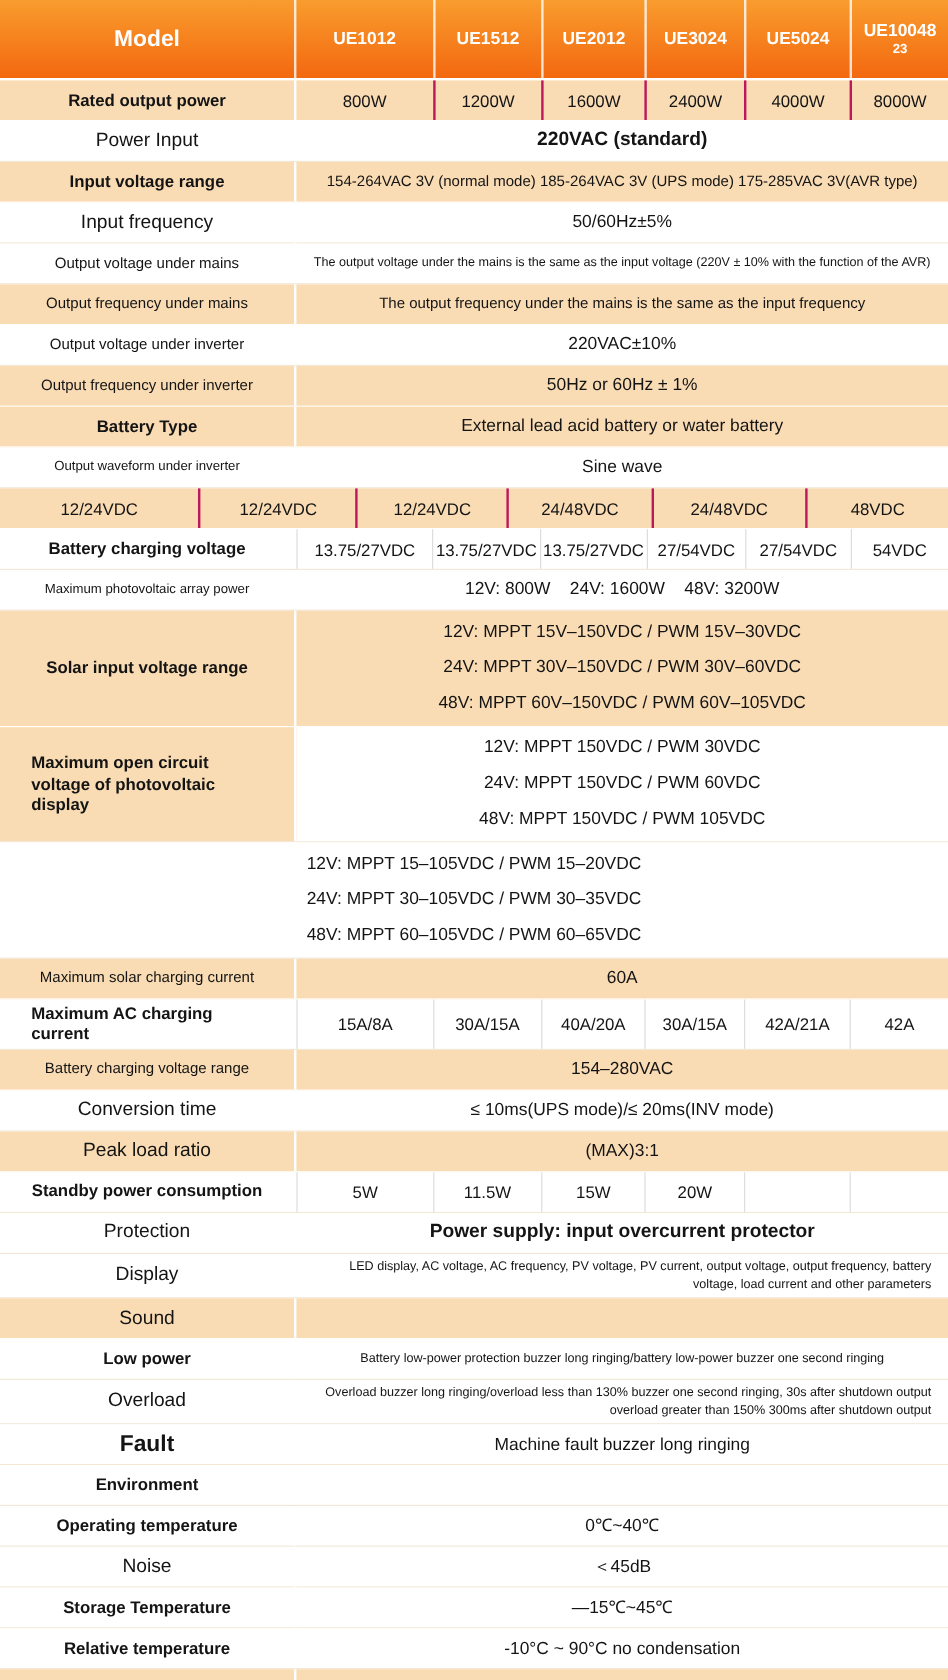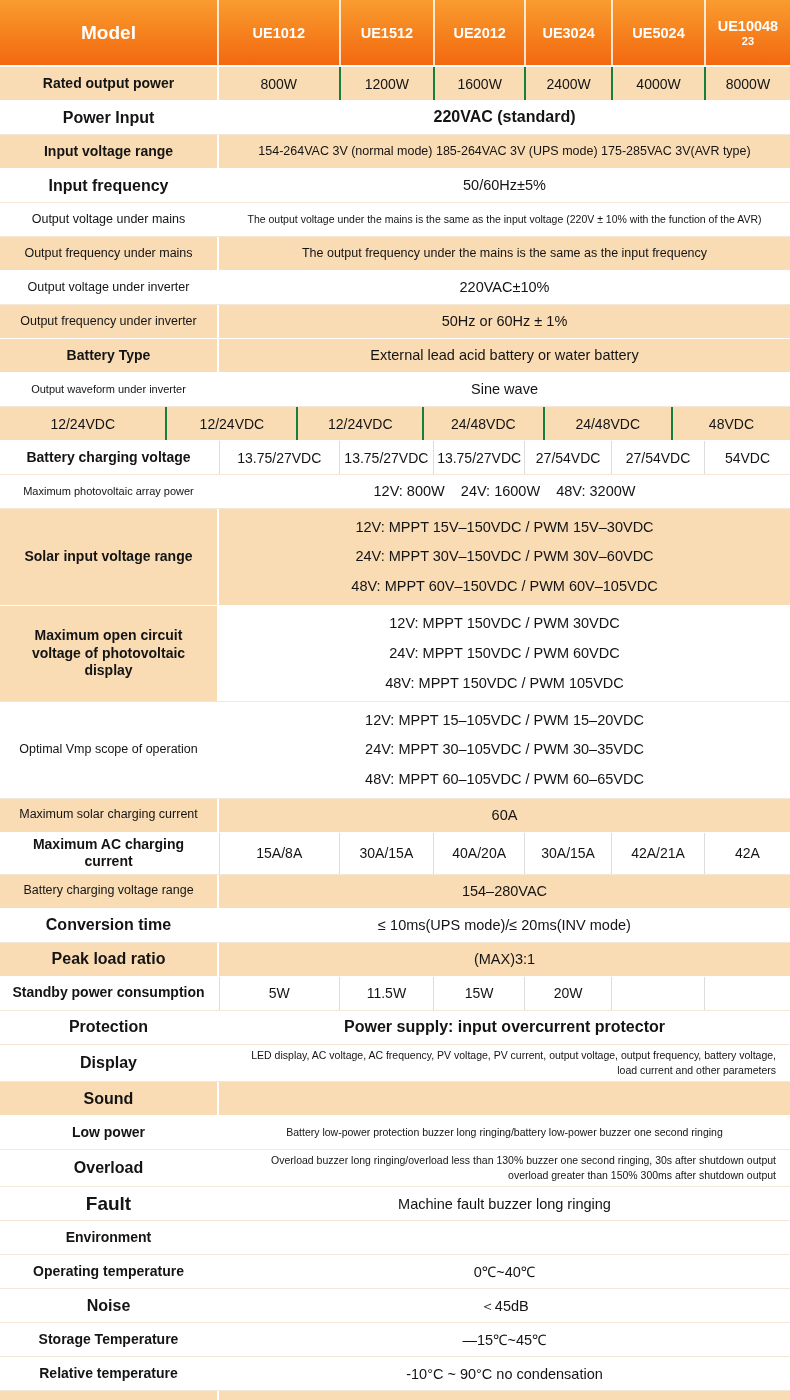--- a/index.html
+++ b/index.html
@@ -1,41 +1,41 @@
 <!DOCTYPE html>
 <html><head>
 <meta charset="utf-8">
 <style>
   html,body{margin:0;padding:0;}
   body{width:790px;background:#fff;color:#141414;font-family:"Liberation Sans",sans-serif;}
   .table{width:790px;}
   .row{display:flex;align-items:stretch;min-height:33px;background:#fff;border-bottom:1px solid #f3e8d8;}
   .row.peach{background:#fadcb4;border-bottom:1px solid #fff;}
   .label{flex:0 0 193px;width:193px;display:flex;align-items:center;justify-content:center;
-         text-align:center;padding:3px 12px;line-height:1.25;border-right:2px solid #fff;}
+         padding:3px 26px;line-height:1.25;border-right:2px solid #fff;}
   .row.labelpeach .label{background:#fadcb4;}
   .content{flex:1;display:flex;flex-direction:column;align-items:center;justify-content:center;
            text-align:right;padding:3px 14px;line-height:1.3;white-space:pre-wrap;}
   .cellswrap{flex:1;display:grid;grid-template-columns:125fr 99fr 95fr 91fr 97fr 90fr;}
   .cell{display:flex;align-items:center;justify-content:center;text-align:center;font-size:14px;padding:3px 2px;}
   .row:not(.peach):not(.header) .cell{border-left:1px solid #ddd;}
-  .row.peach .cell + .cell{border-left:2px solid #15803d;}
+  .row.peach .cell + .cell{border-left:2px solid #be185d;}
   
   .row.header{min-height:65px;background:linear-gradient(180deg,#f99c2e 0%,#f3680f 100%);
               border-bottom:2px solid #fff;color:#fff;}
   .row.header .label{font-size:19px;font-weight:700;border-right:2px solid rgba(255,255,255,.8);}
   .hcell{display:flex;flex-direction:column;align-items:center;justify-content:center;
          font-size:14.5px;font-weight:700;border-left:2px solid rgba(255,255,255,.8);}
   .hcell:first-child{border-left:none;}
   .hsub{font-size:11px;font-weight:600;margin-top:1px;}
   
   .label.xs{font-size:11px;font-weight:500;}
   .label.sm{font-size:12.5px;font-weight:500;}
   .label.md{font-size:14px;font-weight:600;}
-  .label.lg{font-size:16px;font-weight:700;}
+  .label.lg{font-size:16px;font-weight:400;}
   .label.xl{font-size:19px;font-weight:700;}
   
   .content.cxs{font-size:10.5px;line-height:1.45;}
   .content.csm{font-size:12.5px;}
   .content.cmd{font-size:14.5px;}
   .content.clg{font-size:16px;font-weight:600;}
   .content.lines > div{padding:5.5px 0;font-size:14.5px;}
 </style>
 </head>
 <body>
@@ -154,21 +154,20 @@
   <div class="row labelpeach">
     <div class="label md">Maximum open circuit voltage of photovoltaic display</div>
     <div class="content lines">
       <div>12V: MPPT 150VDC / PWM 30VDC</div>
       <div>24V: MPPT 150VDC / PWM 60VDC</div>
       <div>48V: MPPT 150VDC / PWM 105VDC</div>
     </div>
   </div>
 
   <div class="row">
-    <div class="label sm">Optimal Vmp scope of operation</div>
     <div class="content lines">
       <div>12V: MPPT 15–105VDC / PWM 15–20VDC</div>
       <div>24V: MPPT 30–105VDC / PWM 30–35VDC</div>
       <div>48V: MPPT 60–105VDC / PWM 60–65VDC</div>
     </div>
   </div>
 
   <div class="row peach">
     <div class="label sm">Maximum solar charging current</div>
     <div class="content cmd">60A</div>

